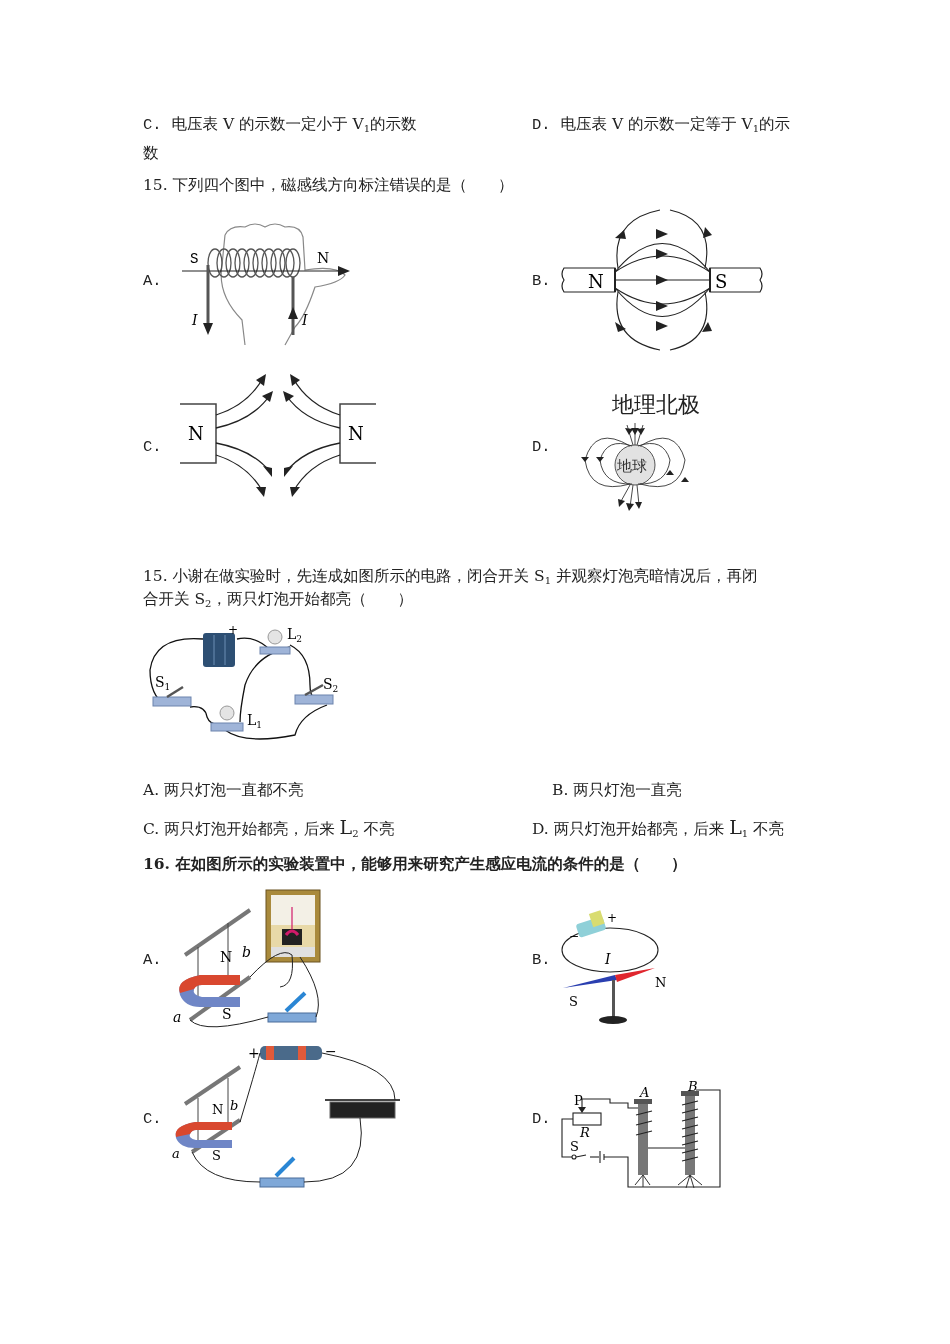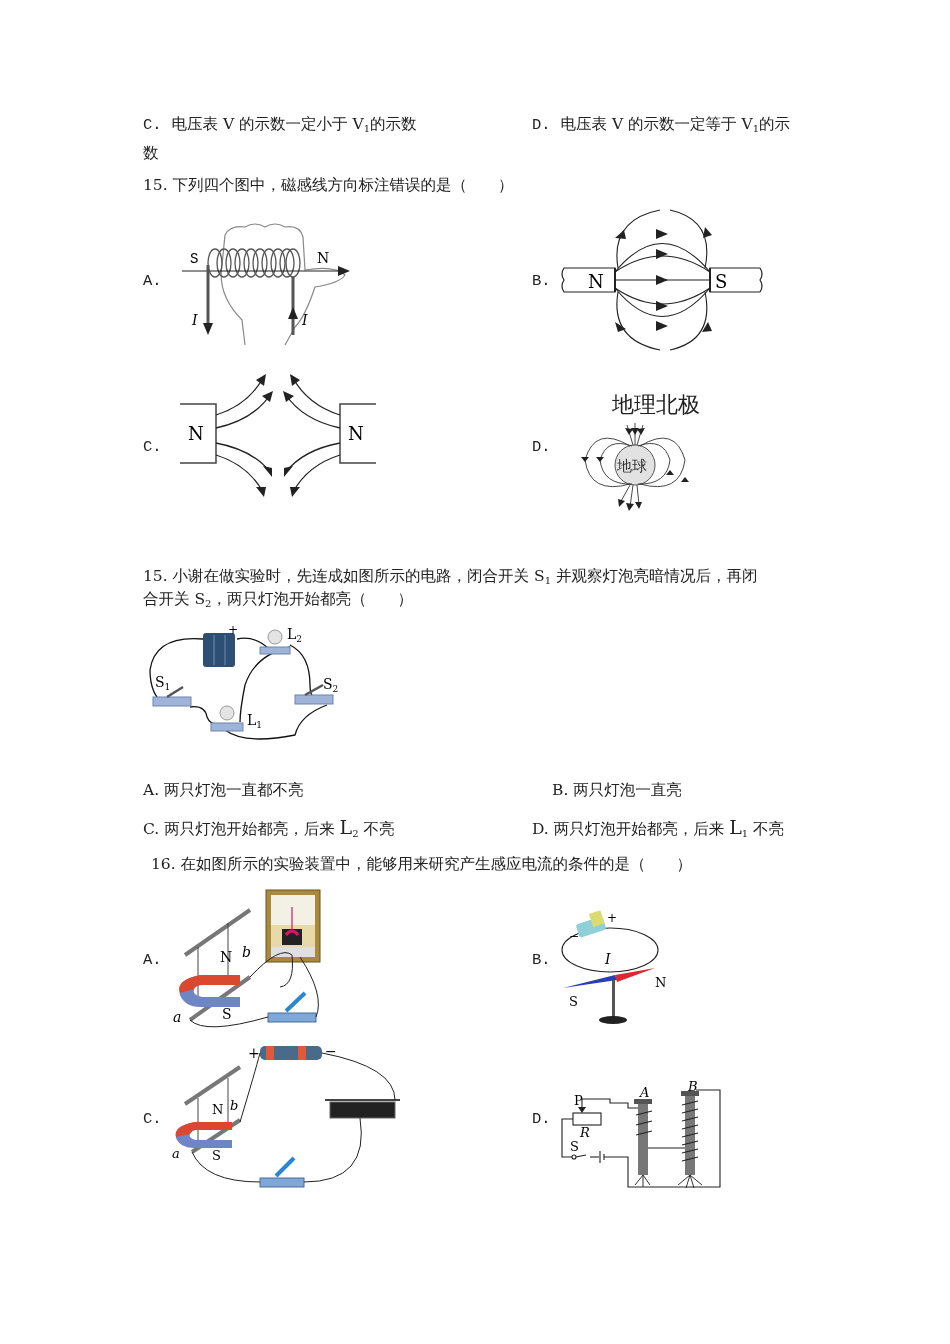--- a/index.html
+++ b/index.html
@@ -191,21 +191,21 @@
 <div class="abs txt" style="left:532px;top:781px;margin-left:20px;">
   <span>B.</span> <span>两只灯泡一直亮</span>
 </div>
 <div class="abs txt" style="left:143px;top:818px;">
   <span>C.</span> <span>两只灯泡开始都亮，后来 </span><span class="bigL">L</span><sub>2</sub><span> 不亮</span>
 </div>
 <div class="abs txt" style="left:532px;top:818px;text-align:right;">
   <span>D.</span> <span>两只灯泡开始都亮，后来 </span><span class="bigL">L</span><sub>1</sub><span> 不亮</span>
 </div>
 
-<div class="abs txt" style="left:151px;top:855px;">16. 在如图所示的实验装置中，能够用来研究产生感应电流的条件的是（　　）</div>
+<div class="abs txt" style="left:143px;top:855px;font-weight:bold;">16. 在如图所示的实验装置中，能够用来研究产生感应电流的条件的是（　　）</div>
 
 <div class="abs txt mono" style="left:143px;top:951px;">A.</div>
 <svg style="left:170px;top:885px;" width="180" height="145" viewBox="0 0 180 145">
 
   <rect x="96" y="5" width="54" height="72" fill="#a98a3c" stroke="#6a5320"></rect>
   <rect x="101" y="10" width="44" height="30" fill="#f3f0e6"></rect>
   <rect x="101" y="40" width="44" height="22" fill="#e8d9a8"></rect>
   <rect x="112" y="44" width="20" height="16" fill="#222"></rect>
   <path d="M116 50 q6 -8 12 0" stroke="#d21a6a" stroke-width="3" fill="none"></path>
   <line x1="122" y1="22" x2="122" y2="44" stroke="#d21a6a" stroke-width="1.2"></line>

